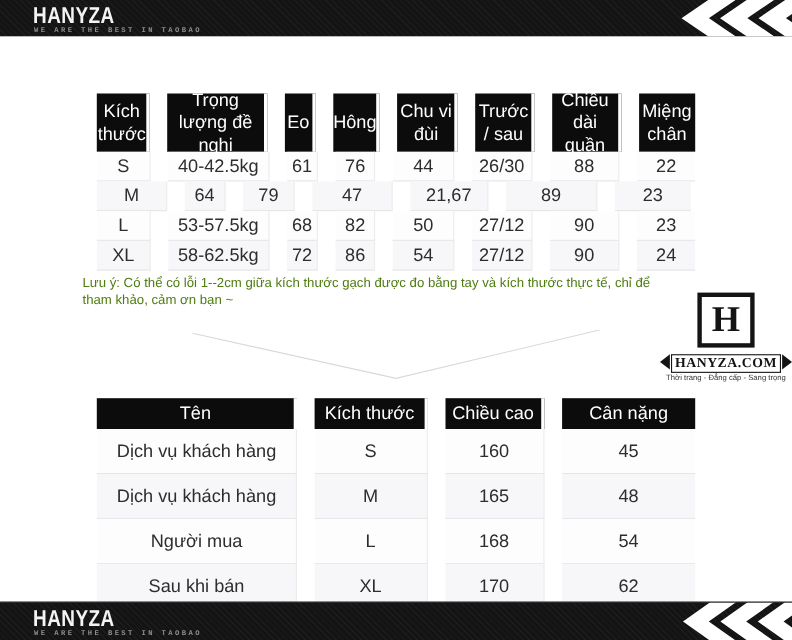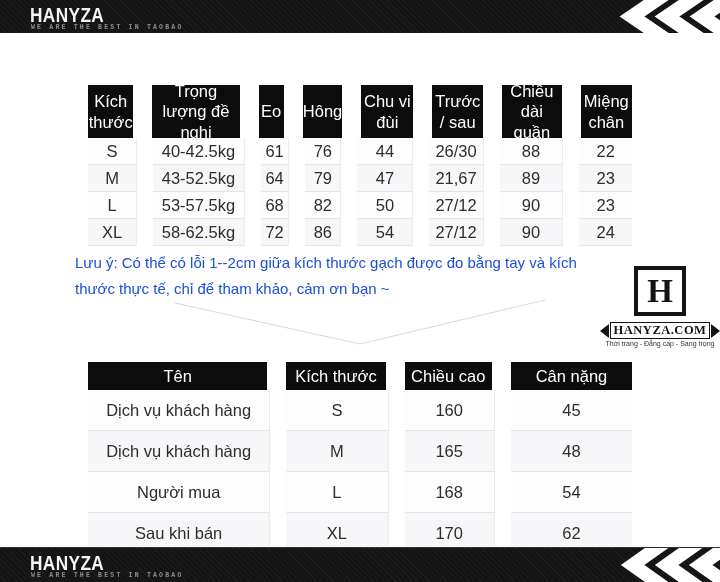--- a/index.html
+++ b/index.html
@@ -29,28 +29,28 @@
   .dcell.last{border-right:none;}
   .drow:nth-child(odd) .dcell{background:#f7f7f9;}
 
   #size-table{left:88px;top:85px;width:544px;font-size:16.5px;}
   #size-table .hrow{height:53px;}
   #size-table .drow{height:27px;}
   .t1c0{width:64px}.t1c1{width:120px}.t1c2{width:37px}.t1c3{width:47px}
   .t1c4{width:73px}.t1c5{width:71px}.t1c6{width:83px}.t1c7{width:69px}
 
   
-  .note{position:absolute;left:75px;top:250px;width:528px;color:#1d4ed8;font-size:15px;line-height:26px;}
+  .note{position:absolute;left:75px;top:250px;width:528px;color:#4d7c0f;font-size:12px;line-height:15px;}
 
   
   .logo{position:absolute;left:601px;top:266px;width:118px;display:flex;flex-direction:column;align-items:center;}
   .logo-square{width:44px;height:42px;border:4px solid #141414;display:flex;align-items:center;justify-content:center;
                background:#ffffff;}
   .logo-letter{font-family:"Liberation Serif","DejaVu Serif",serif;font-size:33px;font-weight:600;color:#141414;line-height:1;}
-  .logo-site-row{display:flex;align-items:center;margin-top:6px;}
+  .logo-site-row{display:flex;align-items:flex-start;margin-top:6px;}
   .tri-left{width:0;height:0;border-top:7px solid transparent;border-bottom:7px solid transparent;border-right:9px solid #141414;}
   .tri-right{width:0;height:0;border-top:7px solid transparent;border-bottom:7px solid transparent;border-left:9px solid #141414;}
   .logo-site{font-family:"Liberation Serif","DejaVu Serif",serif;font-weight:700;font-size:12.5px;color:#141414;
              border:1px solid #141414;padding:0 3px;margin:0 1px;letter-spacing:0.5px;white-space:nowrap;}
   .logo-slogan{font-size:7px;color:#333333;margin-top:1px;white-space:nowrap;}
 
   
   .vshape{position:absolute;left:150px;top:295px;}
 
   
@@ -90,21 +90,20 @@
       <div class="dcell t1c1">40-42.5kg</div>
       <div class="dcell t1c2">61</div>
       <div class="dcell t1c3">76</div>
       <div class="dcell t1c4">44</div>
       <div class="dcell t1c5">26/30</div>
       <div class="dcell t1c6">88</div>
       <div class="dcell t1c7 last">22</div>
     </div>
     <div class="row drow">
       <div class="dcell t1c0">M</div>
-      <div class="dcell t1c1">43-52.5kg</div>
       <div class="dcell t1c2">64</div>
       <div class="dcell t1c3">79</div>
       <div class="dcell t1c4">47</div>
       <div class="dcell t1c5">21,67</div>
       <div class="dcell t1c6">89</div>
       <div class="dcell t1c7 last">23</div>
     </div>
     <div class="row drow">
       <div class="dcell t1c0">L</div>
       <div class="dcell t1c1">53-57.5kg</div>

